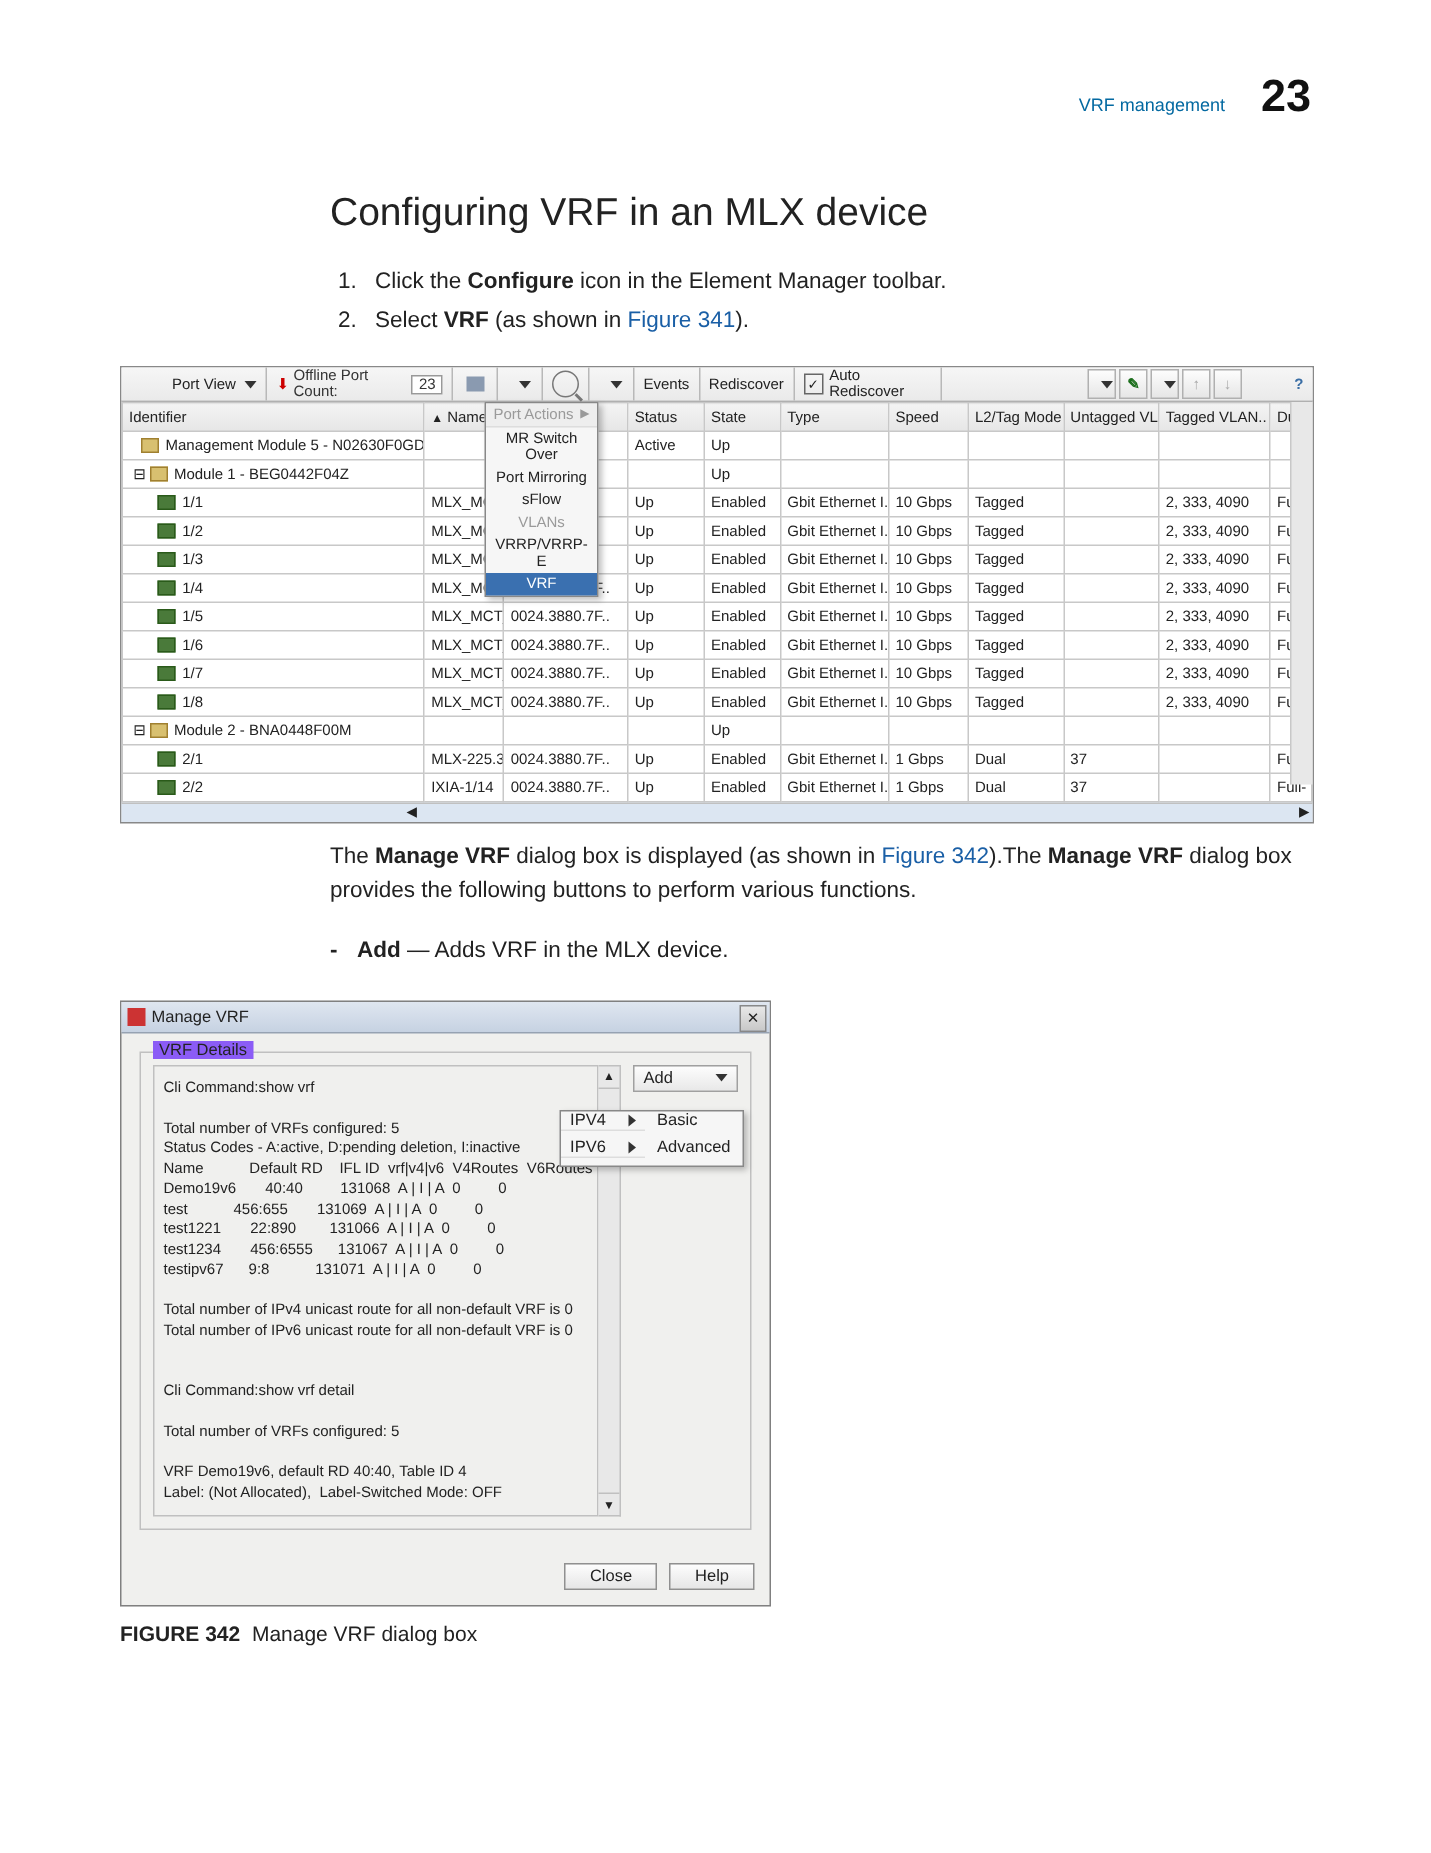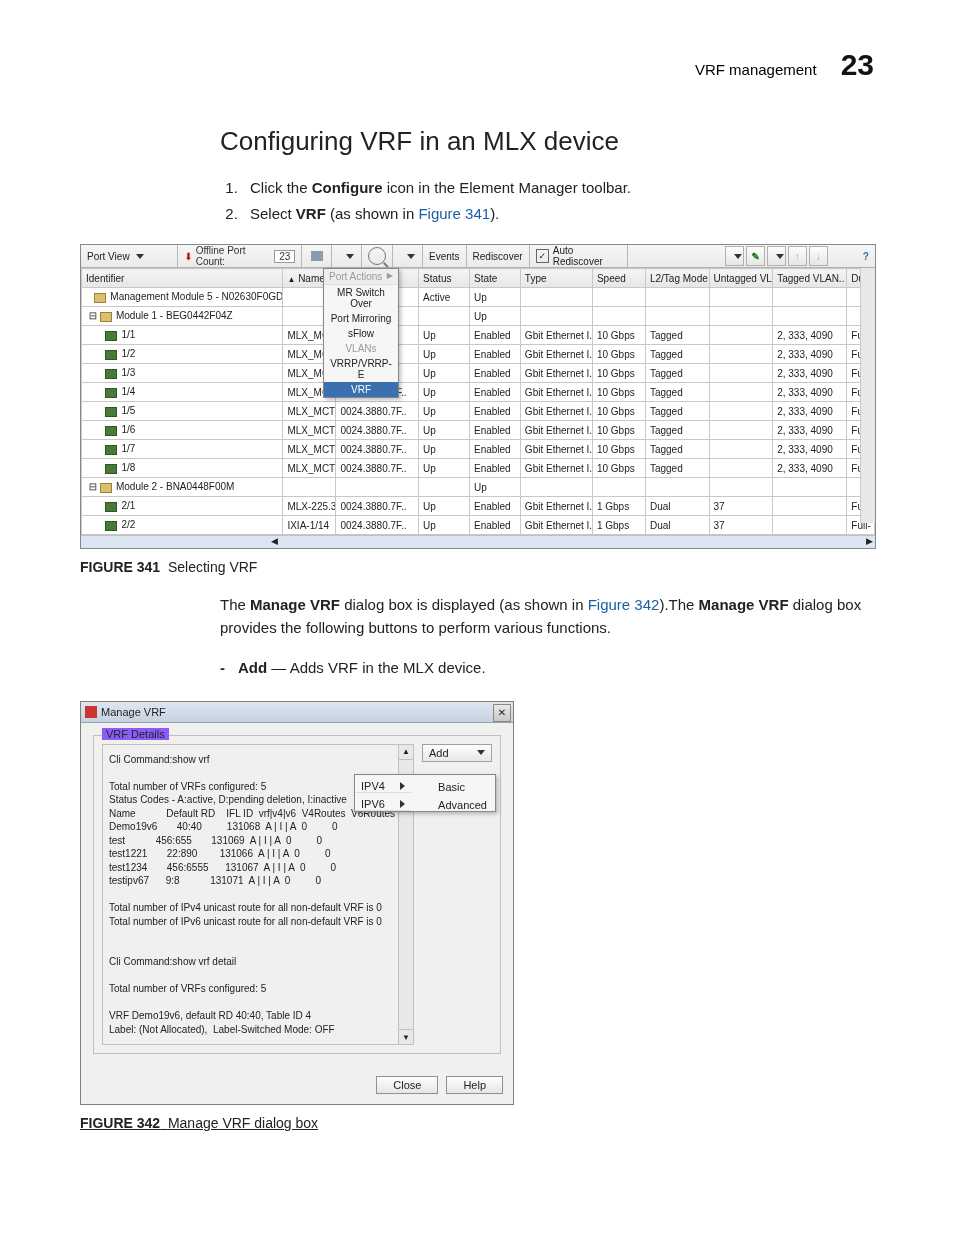--- a/index.html
+++ b/index.html
@@ -1,29 +1,29 @@
 <!DOCTYPE html>
 <html><head>
 <meta charset="utf-8">
 <style>
   html,body{margin:0;padding:0;background:#fff;font-family:Arial,Helvetica,sans-serif;color:#222;}
   .page{width:954px;min-height:1235px;margin:0 auto;padding:48px 80px 40px 80px;box-sizing:border-box;position:relative;}
   .header-bar{display:flex;justify-content:flex-end;align-items:baseline;gap:24px;margin-bottom:44px;}
-  .header-section{font-size:15px;color:#000000;}
+  .header-section{font-size:12px;color:#0369a1;}
   .header-num{font-size:30px;font-weight:700;color:#111;}
   h1.section-title{font-family:Arial,Helvetica,sans-serif;font-weight:400;font-size:26px;margin:0 0 18px 0;color:#222;}
   .content{margin-left:140px;}
   ol.steps{margin:0 0 18px 0;padding-left:22px;font-size:15px;line-height:1.7;}
   ol.steps li{padding-left:8px;}
   .bold{font-weight:700;}
   a.link,span.link{color:#1a5fa6;text-decoration:none;}
   .fig1{margin-left:-140px;margin-top:6px;margin-bottom:10px;border:1px solid #888;background:#fff;width:794px;}
   .fig1 .topbar{display:flex;align-items:center;height:22px;font-size:10px;background:linear-gradient(#f6f6f6,#eaeaea);border-bottom:1px solid #b0b0b0;}
   .fig1 .topbar .seg{height:100%;display:flex;align-items:center;padding:0 6px;border-right:1px solid #b8b8b8;}
-  .fig1 .topbar .drop{width:90px;}
+  .fig1 .topbar .drop{width:90px;justify-content:flex-end;}
   .fig1 .topbar .tri{display:inline-block;margin-left:6px;border-left:4px solid transparent;border-right:4px solid transparent;border-top:5px solid #333;}
   .fig1 .topbar .offl{color:#333;}
   .fig1 .topbar .offcount{border:1px solid #999;background:#fff;padding:0 4px;margin-left:4px;}
   .fig1 .topbar .iconbox{width:18px;justify-content:center;}
   .fig1 .topbar .search{width:16px;height:16px;border:1.5px solid #777;border-radius:50%;position:relative;}
   .fig1 .topbar .search::after{content:"";position:absolute;width:6px;height:1.5px;background:#777;transform:rotate(45deg);right:-4px;bottom:-1px;}
   .fig1 .topbar .checkbox{width:12px;height:12px;border:1px solid #666;display:inline-flex;align-items:center;justify-content:center;margin-right:4px;font-size:9px;}
   .fig1 .topbar .qmark{font-weight:700;color:#3a6ea5;}
   .fig1 table{border-collapse:collapse;width:100%;font-size:10px;table-layout:fixed;}
   .fig1 th,.fig1 td{border:1px solid #c8c8c8;padding:2px 4px;text-align:left;white-space:nowrap;overflow:hidden;text-overflow:clip;height:14px;}
@@ -43,21 +43,21 @@
   .fig2 .fs-label{position:absolute;top:-8px;left:8px;background:#8b5cf6;padding:0 4px;font-size:11px;}
   .fig2 pre{margin:0;font-family:Arial,Helvetica,sans-serif;font-size:10px;line-height:1.35;white-space:pre;color:#222;}
   .fig2 .left-pane{flex:1;border:1px solid #c0c0c0;background:#f0f0ee;padding:8px 6px;overflow:hidden;max-width:320px;}
   .fig2 .scrollcol{width:14px;background:#e8e8e8;border:1px solid #c0c0c0;border-left:0;display:flex;flex-direction:column;}
   .fig2 .scrollcol .ar{height:14px;display:flex;align-items:center;justify-content:center;font-size:8px;border-bottom:1px solid #c0c0c0;}
   .fig2 .scrollcol .ar.bot{margin-top:auto;border-bottom:0;border-top:1px solid #c0c0c0;}
   .fig2 .menu{width:70px;margin-left:8px;}
   .fig2 .menu .mbtn{border:1px solid #a0a0a0;background:linear-gradient(#fdfdfd,#e8e8e8);font-size:11px;padding:2px 6px;margin-bottom:2px;display:flex;align-items:center;justify-content:space-between;}
   .fig2 .menu .mbtn .tri2{border-left:4px solid transparent;border-right:4px solid transparent;border-top:5px solid #333;}
   .fig2 .submenu{position:absolute;border:1px solid #888;background:#f6f6f6;font-size:11px;right:-4px;top:30px;box-shadow:2px 2px 4px rgba(0,0,0,0.25);}
-  .fig2 .submenu .row{display:flex;align-items:flex-end;height:18px;gap:19px;}
+  .fig2 .submenu .row{display:flex;align-items:flex-start;height:18px;}
   .fig2 .submenu .lab{width:44px;padding:0 6px;border-bottom:1px solid #ddd;display:flex;align-items:center;justify-content:space-between;}
   .fig2 .submenu .tri3{border-top:4px solid transparent;border-bottom:4px solid transparent;border-left:5px solid #333;}
   .fig2 .submenu .val{padding:0 8px;}
   .fig2 .btnrow{display:flex;justify-content:flex-end;gap:8px;padding:10px 10px 10px 0;}
   .fig2 .btn{border:1px solid #909090;background:linear-gradient(#fdfdfd,#e6e6e6);font-size:11px;padding:2px 16px;}
   .tb-spacer{flex:1;}
   .tb-btn{width:18px;height:18px;margin:0 1px;border:1px solid #b0b0b0;background:linear-gradient(#fdfdfd,#e6e6e6);display:inline-flex;align-items:center;justify-content:center;font-size:10px;}
 </style>
 </head>
 <body>
@@ -339,23 +339,20 @@
           <div style="padding:2px 5px;background:#3a70b0;color:#fff;">VRF</div>
         </div>
         <div style="position:absolute;right:0;top:0;bottom:12px;width:14px;background:#e8e8e8;border-left:1px solid #c8c8c8;"></div>
       </div>
       <div style="height:12px;background:#dce6f2;border-top:1px solid #c0c0c0;position:relative;">
         <span style="position:absolute;left:190px;font-size:9px;">◀</span>
         <span style="position:absolute;right:2px;font-size:9px;">▶</span>
       </div>
     </div>
 
-    <div class="caption" style="margin-left:-140px;">
-      <span class="capb">FIGURE 341</span>&nbsp;&nbsp;<span>Selecting VRF</span>
-    </div>
 
     <p class="bodytext">
       <span>The </span><span class="bold">Manage VRF</span><span> dialog box is displayed (as shown in </span><span class="link">Figure 342</span><span>).The </span><span class="bold">Manage VRF</span><span> dialog box provides the following buttons to perform various functions.</span>
     </p>
 
     <ul class="dash">
       <li><span class="bold">Add</span><span> — Adds VRF in the MLX device.</span></li>
     </ul>
 
     <div class="fig2" style="margin-left:-140px;">
@@ -417,17 +414,17 @@
             </div>
           </div>
         </div>
       </div>
       <div class="btnrow">
         <div class="btn">Close</div>
         <div class="btn">Help</div>
       </div>
     </div>
 
-    <div class="caption" style="margin-left:-140px;text-decoration:underline;">
+    <div class="caption" style="margin-left:-140px;">
       <span class="capb">FIGURE 342</span>&nbsp;&nbsp;<span>Manage VRF dialog box</span>
     </div>
   </div>
 </div>
 
 </body></html>

